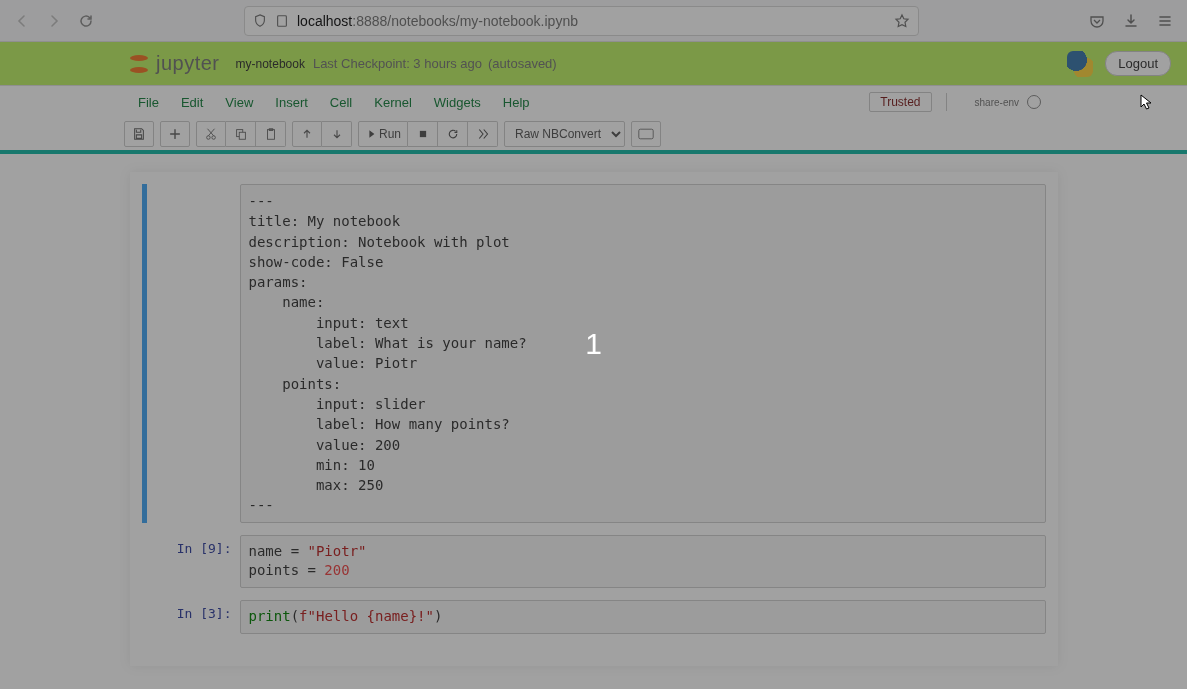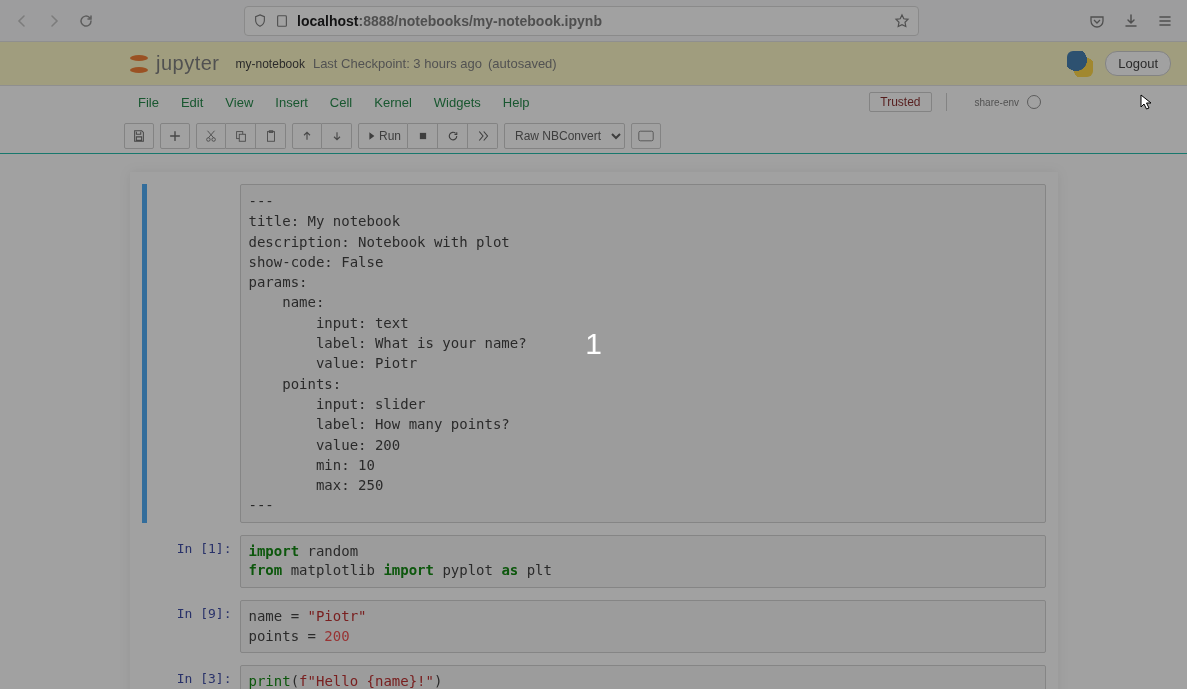--- a/index.html
+++ b/index.html
@@ -39,30 +39,29 @@
   background: #fff;
   border: 1px solid #d7d7d7;
   border-radius: 4px;
   margin: 0 160px 0 140px;
   display: flex;
   align-items: center;
   padding: 0 8px;
   gap: 8px;
   font-size: 14px;
   color: #737373;
-  font-weight: bold;
 }
 .urlbar .host { color: #0c0c0d; }
 .urlbar-spacer { flex: 1; }
 .right-icons { margin-left: auto; display: flex; gap: 6px; }
 
 
 .jp-header {
   height: 44px;
-  background: #fef9c3;
+  background: #bef264;
   display: flex;
   align-items: center;
   padding: 0 16px 0 128px;
   border-bottom: 1px solid #e0e0e0;
 }
 .jp-logo {
   display: flex;
   align-items: center;
   gap: 6px;
   margin-right: 16px;
@@ -132,21 +131,21 @@
 .kernel-name { font-size: 10px; color: #777; margin-right: 6px; margin-left: 16px; }
 .kernel-idle {
   width: 14px; height: 14px; border: 1.5px solid #888; border-radius: 50%;
   margin-right: 130px;
 }
 
 
 .toolbar {
   height: 36px;
   background: #fff;
-  border-bottom: 1px solid #14b8a6;
+  border-bottom: 4px solid #14b8a6;
   display: flex;
   align-items: center;
   padding: 0 16px 0 124px;
   gap: 0;
 }
 .tool-group {
   display: flex;
   margin-right: 6px;
 }
 .tool-btn {
@@ -455,25 +454,20 @@
         value: Piotr
     points:
         input: slider
         label: How many points?
         value: 200
         min: 10
         max: 250
 ---</div>
     </div>
 
-    <div class="cell">
-      <div class="prompt">In [1]:</div>
-      <div class="input-area"><span class="kw">import</span><span> random</span>
-<span class="kw">from</span><span> matplotlib </span><span class="kw">import</span><span> pyplot </span><span class="kw">as</span><span> plt</span></div>
-    </div>
 
     <div class="cell">
       <div class="prompt">In [9]:</div>
       <div class="input-area"><span>name = </span><span class="str">"Piotr"</span>
 <span>points = </span><span class="num">200</span></div>
     </div>
 
     <div class="cell">
       <div class="prompt">In [3]:</div>
       <div class="input-area"><span class="fn">print</span><span>(</span><span class="str">f"Hello {name}!"</span><span>)</span></div>

